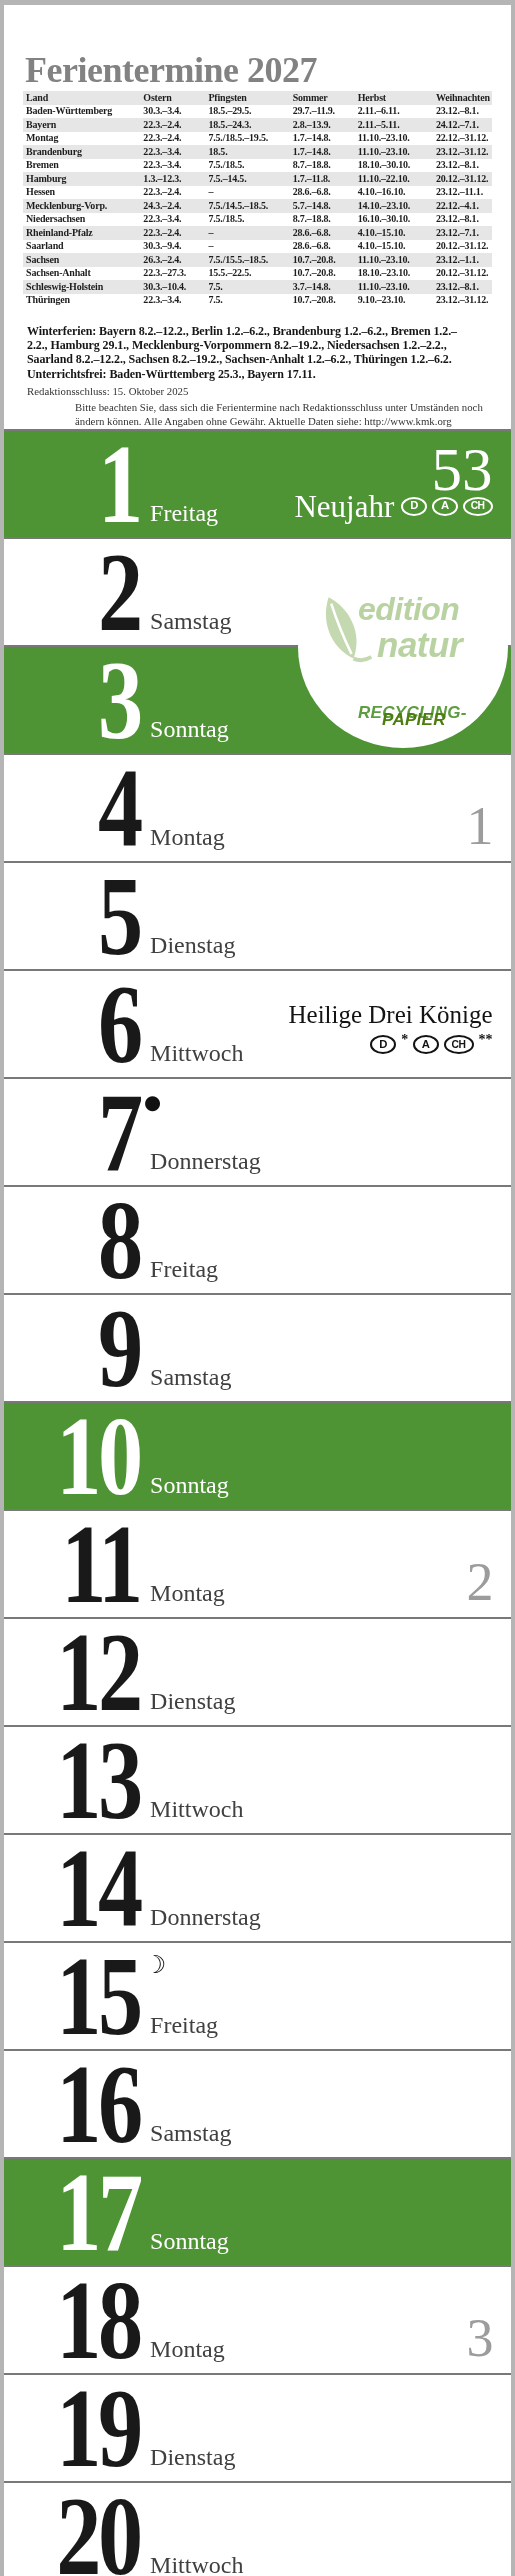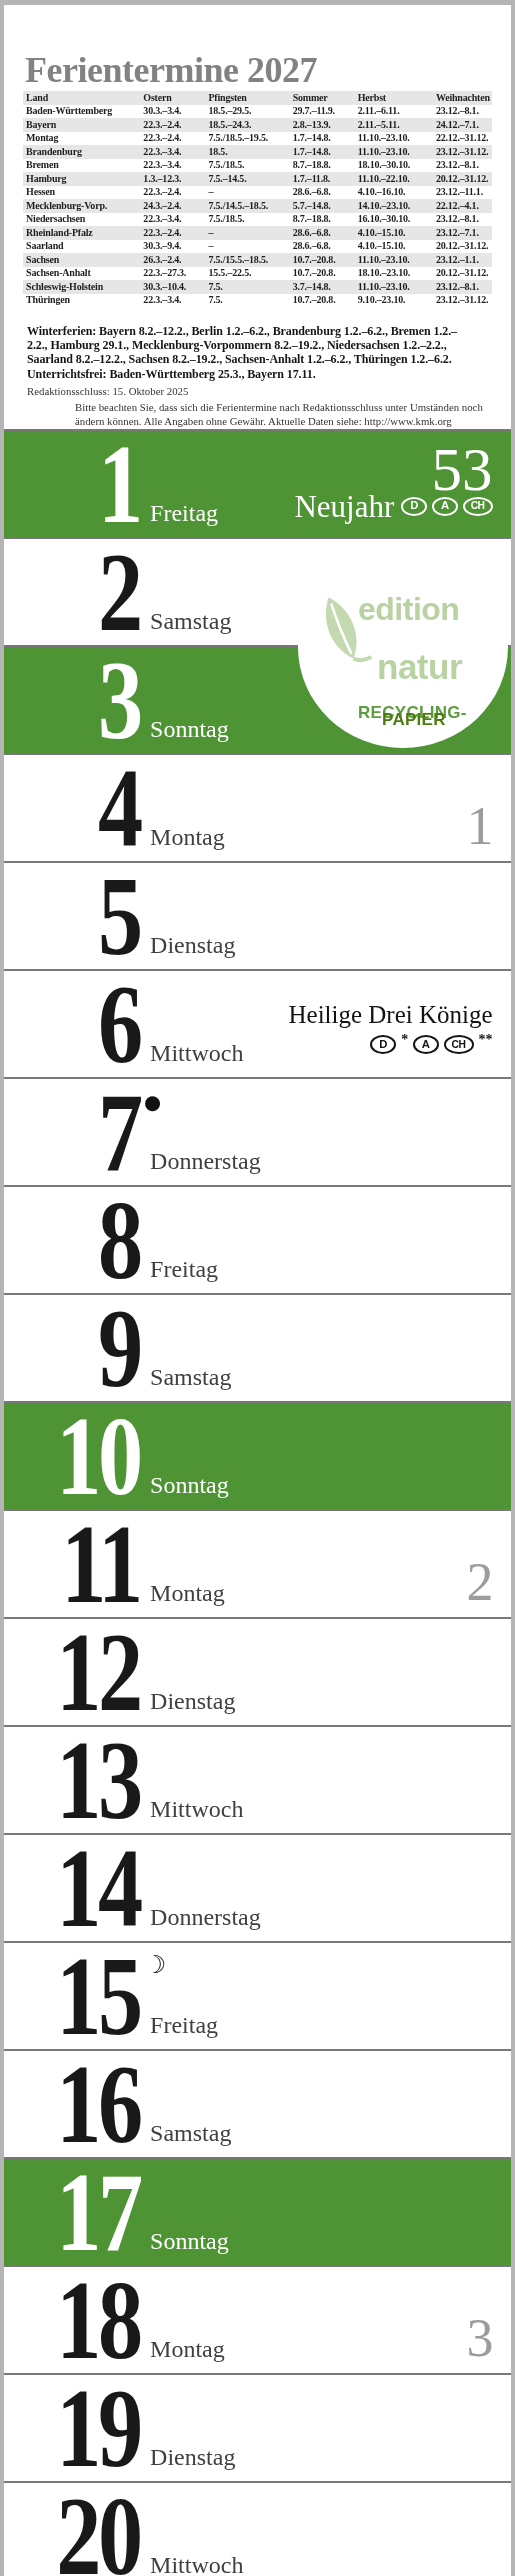--- a/index.html
+++ b/index.html
@@ -45,24 +45,24 @@
   .badges{display:inline-flex;align-items:center;justify-content:flex-end;gap:4.6px;}
   .holiday-stack .badges{margin-top:8.2px;}
   .badge{display:inline-flex;align-items:center;justify-content:center;box-sizing:border-box;
          width:26px;height:19px;border:2.1px solid currentColor;border-radius:50%;
          font-family:"Liberation Sans",sans-serif;font-weight:bold;font-size:11.3px;line-height:1;}
   .badge.wide{width:30px;font-size:10.3px;letter-spacing:-0.5px;}
   .bsup{font-weight:bold;font-size:14px;line-height:1;align-self:flex-start;margin:-2.1px 0 0 0.5px;}
 
   
   .oval{position:absolute;left:298px;top:546px;width:210px;height:202px;background:#ffffff;
-        border-radius:50%;z-index:6;}
+        border-radius:50%;z-index:6;font-style:italic;}
   .ov-t{position:absolute;font-family:"Liberation Sans",sans-serif;font-weight:bold;line-height:1;}
   .ov-edition{left:60px;top:47px;font-size:32px;color:#b9d2a2;letter-spacing:-0.5px;}
-  .ov-natur{left:79px;top:81px;font-size:35px;color:#b9d2a2;letter-spacing:-0.5px;margin-top:22px;}
+  .ov-natur{left:79px;top:81px;font-size:35px;color:#b9d2a2;letter-spacing:-0.5px;}
   .ov-rec1{left:60px;top:158px;font-size:17px;color:#5d9c40;letter-spacing:0.3px;}
   .ov-rec2{left:84px;top:165px;font-size:17px;color:#4d7c0f;letter-spacing:0.3px;}
   .ov-leaf{position:absolute;left:23px;top:42px;width:43px;height:87px;transform:rotate(-22deg);}
 </style>
 </head>
 <body>
 
 <div class="page">
   <div class="content-bg"></div>
 

